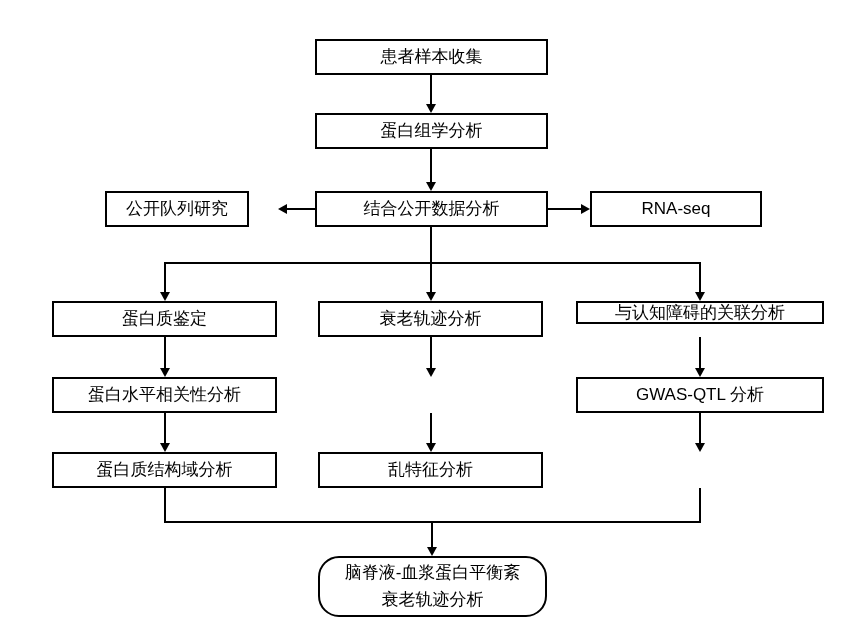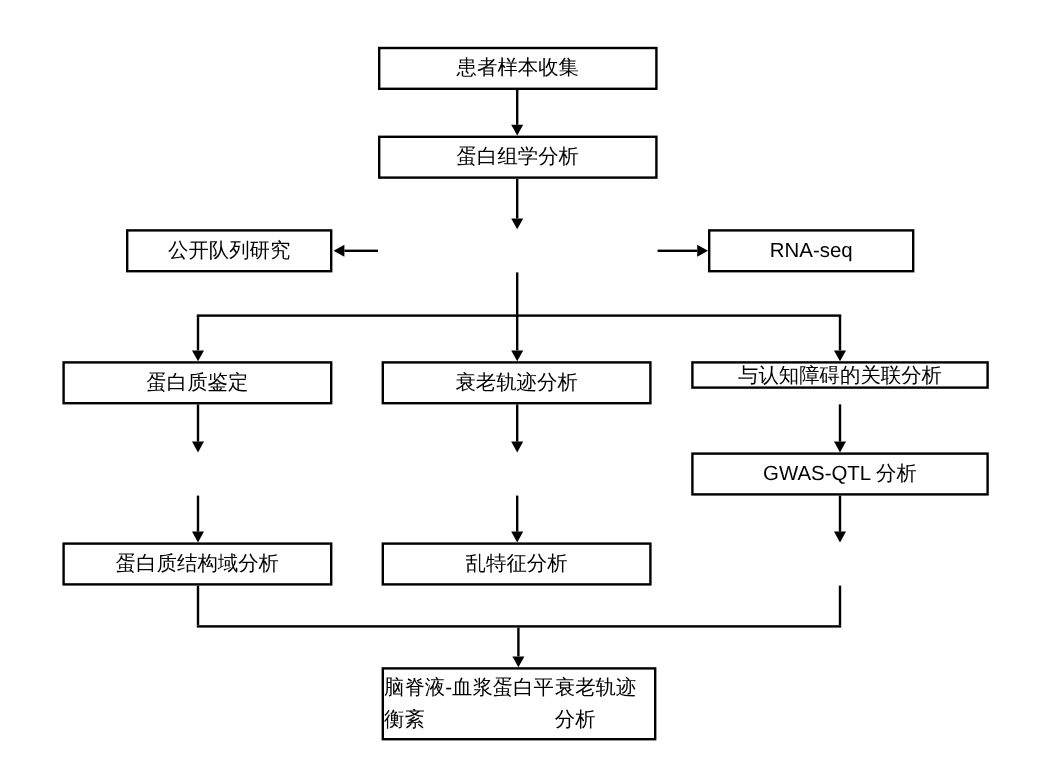--- a/index.html
+++ b/index.html
@@ -2,51 +2,53 @@
 <html><head>
 <meta charset="utf-8">
 <style>
   html,body{margin:0;padding:0;background:#ffffff;}
   .canvas{
     position:relative;width:865px;height:636px;background:#ffffff;overflow:hidden;
     font-family:"Liberation Sans","DejaVu Sans",sans-serif;color:#000000;
   }
   .box{
     position:absolute;box-sizing:border-box;border:2px solid #000000;background:#ffffff;
-    display:flex;align-items:center;justify-content:center;text-align:left;
+    display:flex;align-items:center;justify-content:center;text-align:right;
     font-size:17px;line-height:1.25;white-space:nowrap;
   }
-  .box.multiline{flex-direction:row;white-space:normal;line-height:1.55;}
+  .box.multiline{flex-direction:column;white-space:normal;line-height:1.55;border-radius:21px;}
   .vl{position:absolute;width:2px;background:#000000;}
   .hl{position:absolute;height:2px;background:#000000;}
   .arr{position:absolute;width:0;height:0;}
   .arr-down{border-left:5px solid transparent;border-right:5px solid transparent;border-top:9px solid #000000;}
   .arr-left{border-top:5px solid transparent;border-bottom:5px solid transparent;border-right:9px solid #000000;}
   .arr-right{border-top:5px solid transparent;border-bottom:5px solid transparent;border-left:9px solid #000000;}
 </style>
 </head>
 <body>
 
 <div class="canvas">
 
   <div class="box" style="left:315px;top:39px;width:233px;height:36px">患者样本收集</div>
 
   <div class="box" style="left:315px;top:113px;width:233px;height:36px">蛋白组学分析</div>
 
-  <div class="box" style="left:105px;top:191px;width:172px;height:36px">公开队列研究</div>
+  <div class="box" style="left:105px;top:191px;width:144px;height:36px">公开队列研究</div>
 
+  <div class="box" style="left:315px;top:191px;width:233px;height:36px">结合公开数据分析</div>
 
   <div class="box" style="left:52px;top:301px;width:225px;height:36px">蛋白质鉴定</div>
 
   <div class="box" style="left:590px;top:191px;width:172px;height:36px">RNA-seq</div>
 
   <div class="box" style="left:318px;top:301px;width:225px;height:36px">衰老轨迹分析</div>
 
   <div class="box" style="left:576px;top:301px;width:248px;height:23px">与认知障碍的关联分析</div>
 
+  <div class="box" style="left:52px;top:377px;width:225px;height:36px">蛋白水平相关性分析</div>
 
 
   <div class="box" style="left:576px;top:377px;width:248px;height:36px">GWAS-QTL 分析</div>
 
   <div class="box" style="left:52px;top:452px;width:225px;height:36px">蛋白质结构域分析</div>
 
   <div class="box" style="left:318px;top:452px;width:225px;height:36px">乱特征分析</div>
 
 
   <div class="box multiline" style="left:318px;top:556px;width:229px;height:61px">

